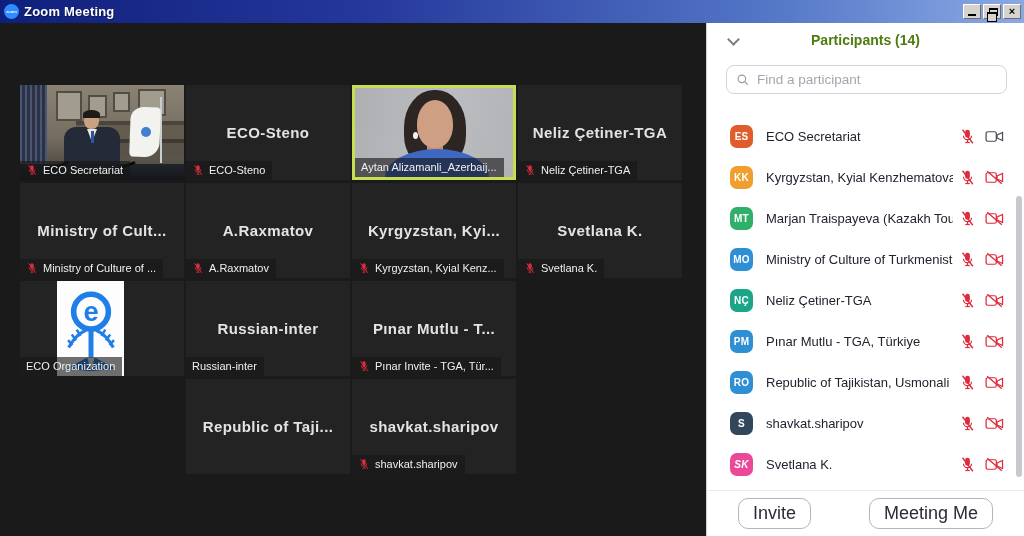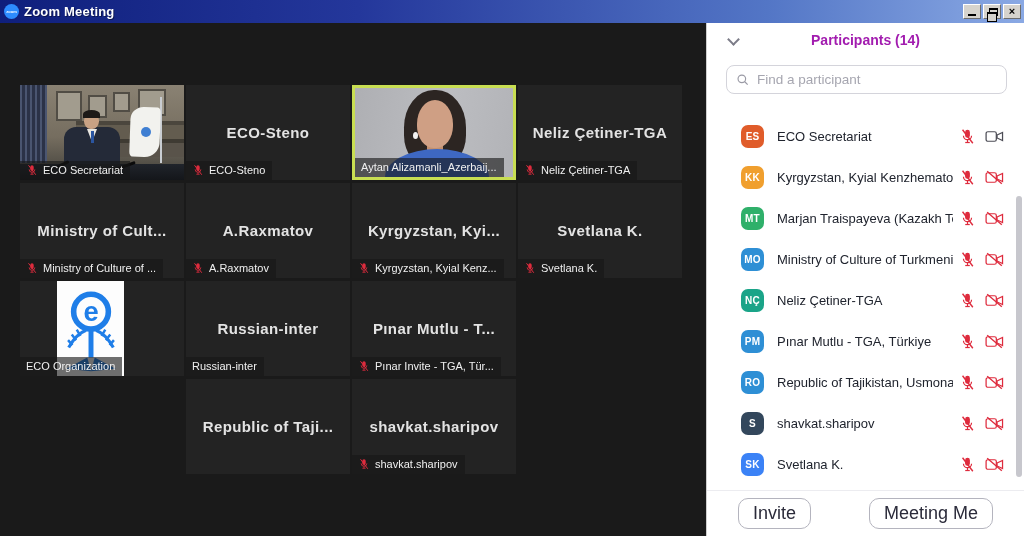--- a/index.html
+++ b/index.html
@@ -95,29 +95,29 @@
   .eco-white { position:absolute; left:37px; top:0; width:67px; height:95px; background:#fdfdfd;
     display:flex; align-items:center; justify-content:center; }
 
   
   .panel { width:318px; flex:0 0 318px; background:#fff; position:relative;
     border-left:1px solid #cfcfcf; }
   .panel-header { height:34px; display:flex; align-items:center; position:relative; }
   .chevron-btn { position:absolute; left:20px; top:10px; width:14px; height:12px; cursor:pointer; }
   .chevron-btn::before { content:""; position:absolute; left:2px; top:2px; width:7px; height:7px;
     border-right:2px solid #7c7c88; border-bottom:2px solid #7c7c88; transform:rotate(45deg); }
-  .panel-title { flex:1; text-align:center; font-weight:bold; font-size:14px; color:#a21caf; }
+  .panel-title { flex:1; text-align:center; font-weight:bold; font-size:14px; color:#4d7c0f; }
   .search-wrap { margin:8px 17px 0 19px; height:29px; border:1px solid #d4d4db; border-radius:8px;
     display:flex; align-items:center; padding:0 9px; background:#fff; }
   .search-wrap svg { flex:0 0 auto; margin-right:7px; }
   .search-input { border:none; outline:none; flex:1; font-size:13.5px; color:#333;
     font-family:"Liberation Sans",sans-serif; background:transparent; }
   .search-input::placeholder { color:#a6a6b0; }
 
-  .plist { position:absolute; left:12px; right:8px; top:93px; }
+  .plist { position:absolute; left:1px; right:8px; top:93px; }
   .prow { height:41px; display:flex; align-items:center; padding:0 12px 0 22px; cursor:pointer; }
   .avatar { width:23px; height:23px; border-radius:7px; color:#fff; font-size:10px; font-weight:bold;
     display:flex; align-items:center; justify-content:center; flex:0 0 23px; letter-spacing:.2px; }
   .pname { margin-left:13px; font-size:13px; color:#20242e; flex:1;
     white-space:nowrap; overflow:hidden; }
   .picons { display:flex; align-items:center; gap:9px; margin-left:6px; }
 
   .scroll-thumb { position:absolute; right:2px; top:173px; width:6px; height:281px;
     border-radius:3px; background:#c7c7cd; }
 
@@ -493,21 +493,21 @@
   <line x1="5" y1="2.5" x2="19.5" y2="21.5" stroke="#de2b3d" stroke-width="2"></line>
               </svg>
               <svg width="19" height="15" viewBox="0 0 26 20">
   <rect x="1.5" y="3.5" width="14" height="13" rx="2.5" fill="none" stroke="#de2b3d" stroke-width="1.7"></rect>
   <path d="M16.5 8 L24 4.5 v11 L16.5 12z" fill="none" stroke="#de2b3d" stroke-width="1.7"></path>
   <line x1="3" y1="1.5" x2="23" y2="18.5" stroke="#de2b3d" stroke-width="1.8"></line>
               </svg>
             </div>
           </div>
           <div class="prow">
-            <div class="avatar" style="background: #3b82f6;">SK</div>
+            <div class="avatar" style="background: #ec4899; font-style: italic;">SK</div>
             <div class="pname">Svetlana K.</div>
             <div class="picons">
               <svg width="17" height="17" viewBox="0 0 24 24">
   <path d="M12 2.5a3.4 3.4 0 0 1 3.4 3.4v4.6a3.4 3.4 0 0 1-6.8 0V5.9A3.4 3.4 0 0 1 12 2.5z" fill="#de2b3d"></path>
   <path d="M6.3 10.8a5.7 5.7 0 0 0 11.4 0" fill="none" stroke="#de2b3d" stroke-width="1.7"></path>
   <line x1="12" y1="16.6" x2="12" y2="20" stroke="#de2b3d" stroke-width="1.7"></line>
   <line x1="8.8" y1="20.5" x2="15.2" y2="20.5" stroke="#de2b3d" stroke-width="1.7"></line>
   <line x1="5" y1="2.5" x2="19.5" y2="21.5" stroke="#de2b3d" stroke-width="2"></line>
               </svg>
               <svg width="19" height="15" viewBox="0 0 26 20">

